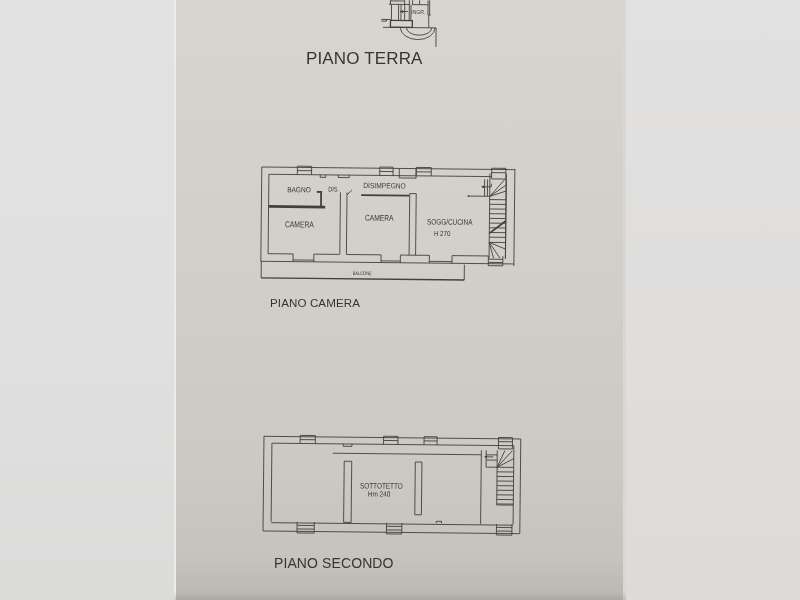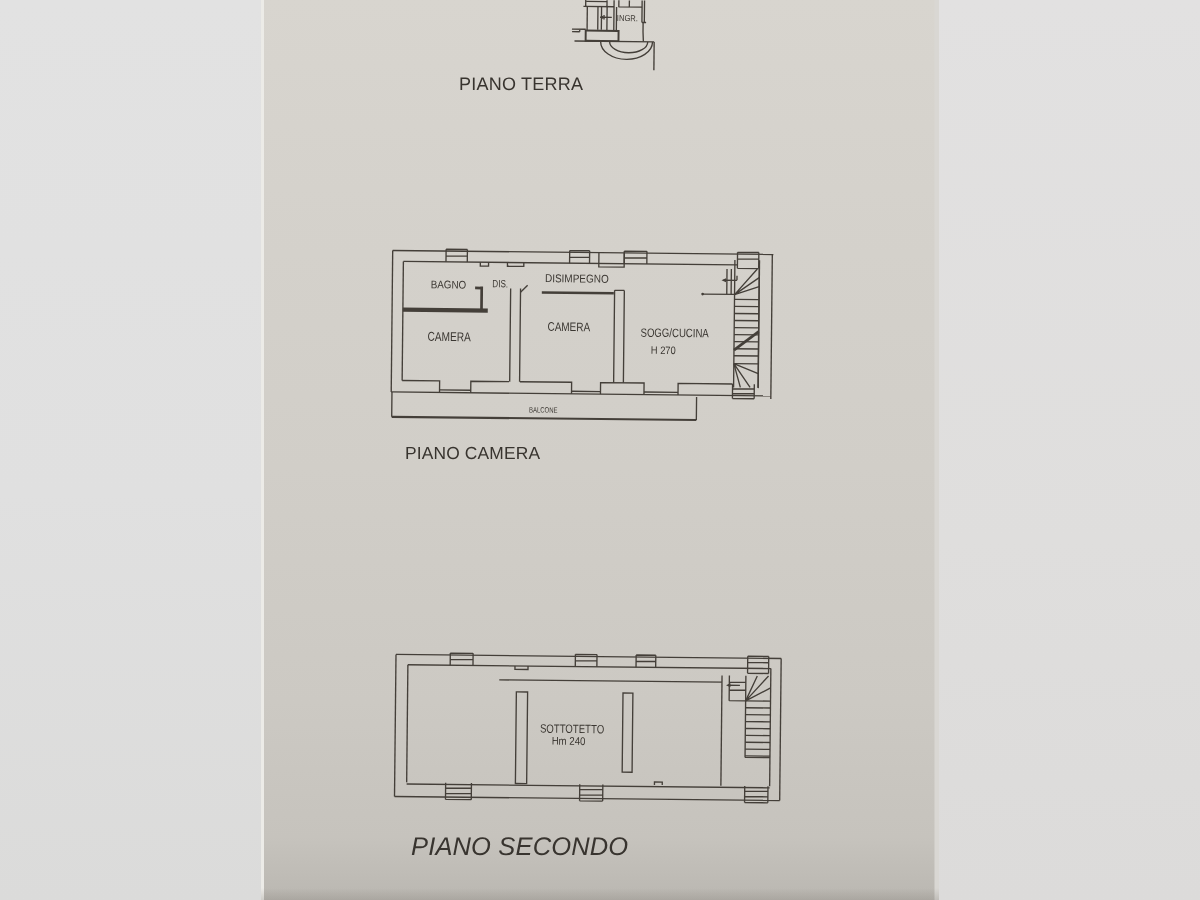--- a/index.html
+++ b/index.html
@@ -60,21 +60,21 @@
   <path d="M25.7,27.5 A17.3 11.8 0 0 0 60.3,27.5"></path>
   <path d="M31.7,27.5 A12.7 7.4 0 0 0 57.1,27.5"></path>
  </g>
 
  <path d="M61.4,27.5 V46.4"></path>
 </g>
 
 <text x="36.4" y="13.8" font-size="5.8" fill="#3b3732" font-family="Liberation Sans,sans-serif" textLength="14" lengthAdjust="spacingAndGlyphs" transform="rotate(0.6 16 0)">INGR.</text>
 </svg>
 
-<div class="lbl" style="left:306px;top:49px;font-size:12px;letter-spacing:0.15px;">PIANO TERRA</div>
+<div class="lbl" style="left:306px;top:49px;font-size:17px;letter-spacing:0.15px;">PIANO TERRA</div>
 
 <svg class="abs" style="left:258px;top:163px;" width="264" height="150" viewBox="0 0 264 150">
 <g fill="none" stroke="#443f39" stroke-width="0.9" transform="rotate(0.6 4 4)">
 
  <g>
   <path d="M3.8,4 H257.6"></path>
   <path d="M11,11.2 H233.7"></path>
  </g>
 
  <g>
@@ -288,13 +288,13 @@
 </g>
 
 <g font-family="Liberation Sans,sans-serif" fill="#3b3732" transform="rotate(0.6 4 3)">
 
  <text x="100.5" y="54.4" font-size="8" textLength="42.8" lengthAdjust="spacingAndGlyphs">SOTTOTETTO</text>
 
  <text x="108.4" y="62.3" font-size="7.4" textLength="22.5" lengthAdjust="spacingAndGlyphs">Hm 240</text>
 </g>
 </svg>
 
-<div class="lbl" style="left:274px;top:555px;font-size:17px;letter-spacing:0.1px;font-style:italic;">PIANO SECONDO</div>
+<div class="lbl" style="left:274px;top:555px;font-size:14px;letter-spacing:0.1px;">PIANO SECONDO</div>
 
 </body></html>

